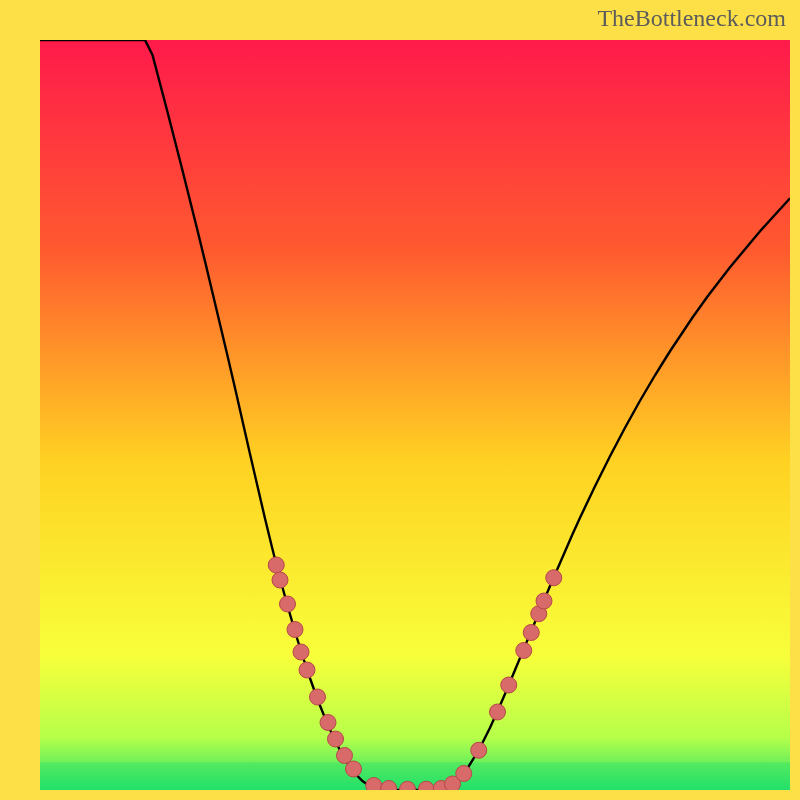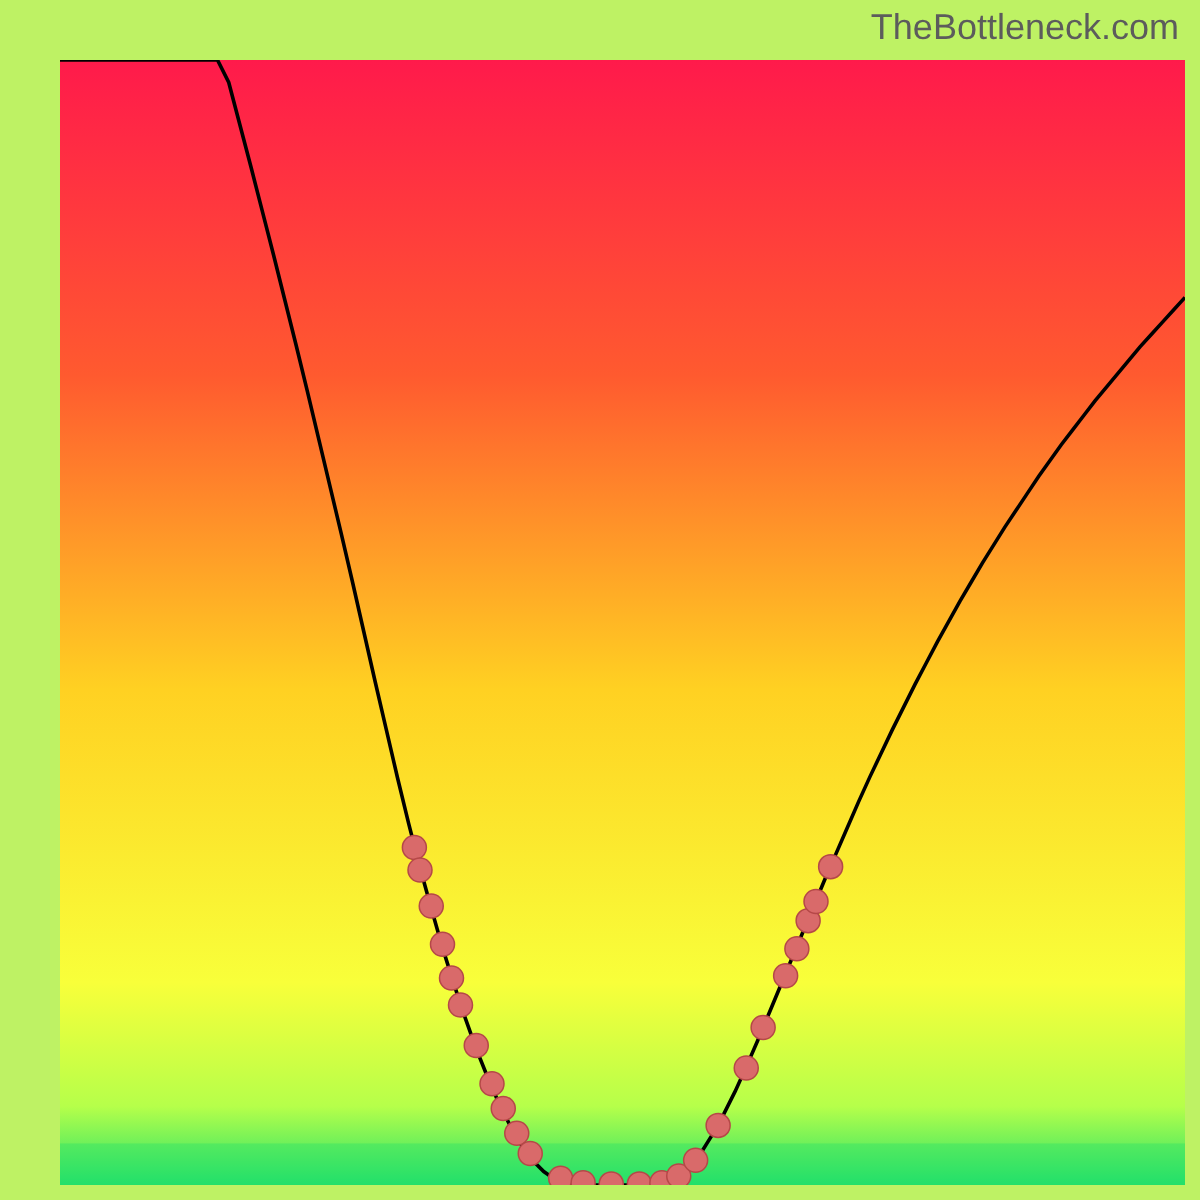--- a/index.html
+++ b/index.html
@@ -8,21 +8,22 @@
     width: 800px;
     height: 800px;
     overflow: hidden;
     background: #000;
     font-family: Arial, Helvetica, sans-serif;
   }
   .outer {
     position: relative;
     width: 800px;
     height: 800px;
-    background: #bef264;
+    background: #fde047;
+    font-family: Liberation Serif, serif;
   }
   .watermark {
     position: absolute;
     top: 5px;
     right: 14px;
     color: #5c5c5c;
     font-size: 24px;
     letter-spacing: 0px;
     font-weight: 500;
     z-index: 5;

